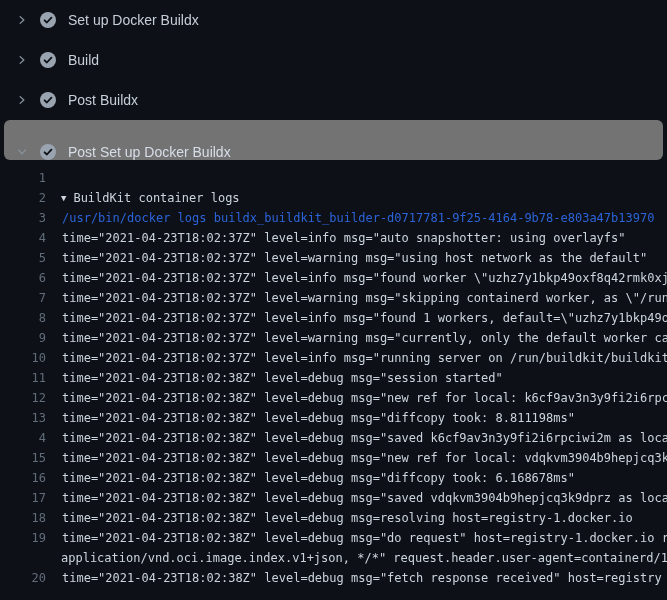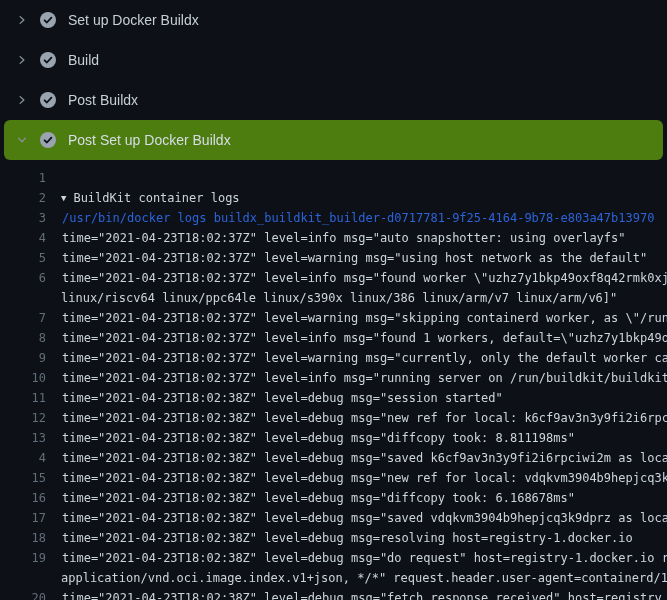--- a/index.html
+++ b/index.html
@@ -11,21 +11,21 @@
     font-family: "Liberation Sans", sans-serif;
   }
   .viewer { width: 667px; height: 600px; overflow: hidden; }
 
   
   .section-header {
     display: flex; align-items: center;
     height: 40px; margin: 0 4px; padding: 0 10px;
     gap: 0; cursor: pointer; border-radius: 6px;
   }
-  .section-header.expanded { background: #4d7c0f; }
+  .section-header.expanded { background: #737373; align-items: flex-end; }
   .chev { width: 16px; height: 16px; flex: none; display: flex; align-items: center; justify-content: center; }
   .status { width: 16px; height: 16px; flex: none; margin-left: 10px; display: flex; align-items: center; justify-content: center; }
   .section-label { margin-left: 12px; color: #c6ced8; font-size: 14px; }
   .section-header.expanded .section-label { color: #d7dee8; }
 
   
   .log { padding-top: 8px; }
   .log-row {
     display: flex; height: 20px; line-height: 20px;
     font-family: "DejaVu Sans Mono", "Liberation Mono", monospace;
@@ -105,21 +105,20 @@
     <span class="section-label">Post Set up Docker Buildx</span>
   </div>
 
   <div class="log" id="log">
       <div class="log-row"><span class="log-num">1</span></div>
       <div class="log-row"><span class="log-num">2</span><span class="log-text"><span class="group-marker">▼</span>BuildKit container logs</span></div>
       <div class="log-row indent1"><span class="log-num">3</span><span class="log-text command">/usr/bin/docker logs buildx_buildkit_builder-d0717781-9f25-4164-9b78-e803a47b13970</span></div>
       <div class="log-row indent1"><span class="log-num">4</span><span class="log-text">time="2021-04-23T18:02:37Z" level=info msg="auto snapshotter: using overlayfs"</span></div>
       <div class="log-row indent1"><span class="log-num">5</span><span class="log-text">time="2021-04-23T18:02:37Z" level=warning msg="using host network as the default"</span></div>
       <div class="log-row indent1"><span class="log-num">6</span><span class="log-text">time="2021-04-23T18:02:37Z" level=info msg="found worker \"uzhz7y1bkp49oxf8q42rmk0xj</span></div>
-      <div class="log-row"><span class="log-num"></span><span class="log-text">linux/riscv64 linux/ppc64le linux/s390x linux/386 linux/arm/v7 linux/arm/v6]"</span></div>
       <div class="log-row indent1"><span class="log-num">7</span><span class="log-text">time="2021-04-23T18:02:37Z" level=warning msg="skipping containerd worker, as \"/run</span></div>
       <div class="log-row indent1"><span class="log-num">8</span><span class="log-text">time="2021-04-23T18:02:37Z" level=info msg="found 1 workers, default=\"uzhz7y1bkp49o</span></div>
       <div class="log-row indent1"><span class="log-num">9</span><span class="log-text">time="2021-04-23T18:02:37Z" level=warning msg="currently, only the default worker ca</span></div>
       <div class="log-row indent1"><span class="log-num">10</span><span class="log-text">time="2021-04-23T18:02:37Z" level=info msg="running server on /run/buildkit/buildkit</span></div>
       <div class="log-row indent1"><span class="log-num">11</span><span class="log-text">time="2021-04-23T18:02:38Z" level=debug msg="session started"</span></div>
       <div class="log-row indent1"><span class="log-num">12</span><span class="log-text">time="2021-04-23T18:02:38Z" level=debug msg="new ref for local: k6cf9av3n3y9fi2i6rpc</span></div>
       <div class="log-row indent1"><span class="log-num">13</span><span class="log-text">time="2021-04-23T18:02:38Z" level=debug msg="diffcopy took: 8.811198ms"</span></div>
       <div class="log-row indent1"><span class="log-num">4</span><span class="log-text">time="2021-04-23T18:02:38Z" level=debug msg="saved k6cf9av3n3y9fi2i6rpciwi2m as loca</span></div>
       <div class="log-row indent1"><span class="log-num">15</span><span class="log-text">time="2021-04-23T18:02:38Z" level=debug msg="new ref for local: vdqkvm3904b9hepjcq3k</span></div>
       <div class="log-row indent1"><span class="log-num">16</span><span class="log-text">time="2021-04-23T18:02:38Z" level=debug msg="diffcopy took: 6.168678ms"</span></div>

